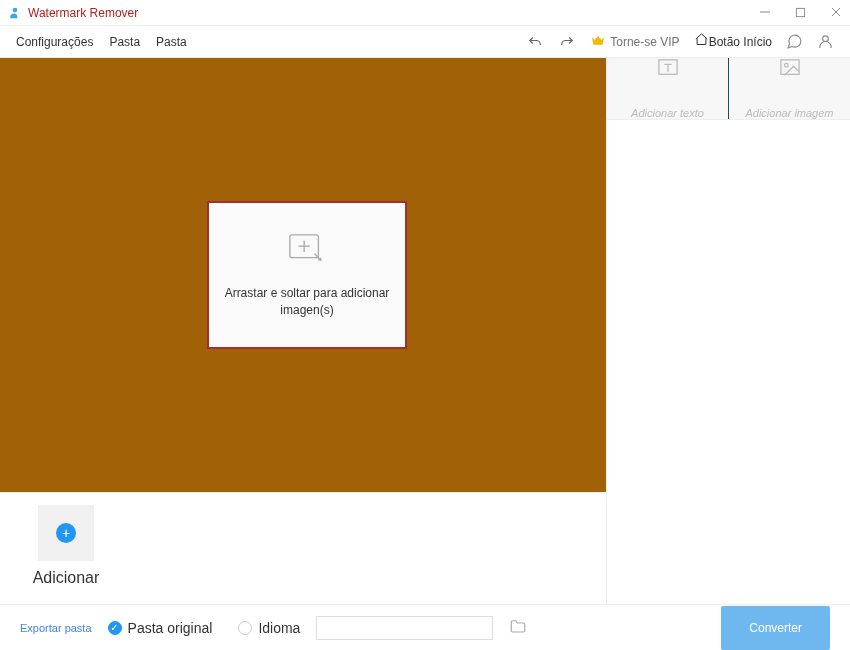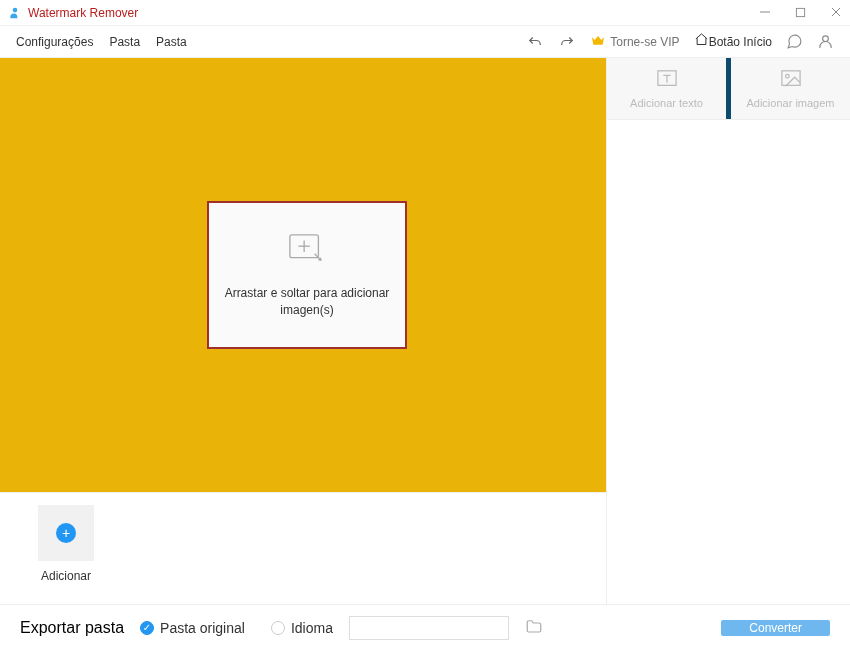--- a/index.html
+++ b/index.html
@@ -19,47 +19,47 @@
 .menubar-right { display: flex; align-items: center; gap: 14px; }
 .icon-btn { cursor: pointer; color: #666; display: flex; align-items: center; }
 .vip-link { display: flex; align-items: center; gap: 4px; cursor: pointer; }
 .vip-text { font-size: 12px; color: #737373; }
 .home-link { display: flex; align-items: center; cursor: pointer; }
 .home-text { font-size: 12px; color: #333; }
 
 .body-area { flex: 1; display: flex; min-height: 0; }
 
 .main-col { flex: 1; display: flex; flex-direction: column; background: #fafafa; }
-.canvas-area { flex: 1; display: flex; align-items: center; justify-content: center; background: #eab308; padding-left: 8px; }
+.canvas-area { flex: 1; display: flex; align-items: center; justify-content: center; background: #a16207; padding-left: 8px; }
 .drop-zone { width: 200px; height: 148px; border: 2px solid #a03030; display: flex; flex-direction: column; align-items: center; justify-content: center; gap: 12px; cursor: pointer; background: #fafafa; }
 .drop-icon { color: #999; }
 .drop-text { text-align: center; font-size: 12px; color: #333; line-height: 1.4; padding: 0 10px; }
 
 .thumb-strip { height: 112px; border-top: 1px solid #eee; background: #fff; display: flex; align-items: flex-start; padding: 12px 30px; }
 .thumb-add { width: 72px; display: flex; flex-direction: column; align-items: center; gap: 8px; cursor: pointer; }
 .thumb-plus { width: 56px; height: 56px; background: #f1f1f1; display: flex; align-items: center; justify-content: center; }
 .plus-circle { width: 20px; height: 20px; border-radius: 50%; background: #2196f3; color: #fff; display: flex; align-items: center; justify-content: center; font-size: 14px; line-height: 1; }
-.thumb-label { font-size: 12px; color: #333; text-align: center; }
+.thumb-label { font-size: 16px; color: #333; text-align: center; }
 
 .side-panel { width: 244px; border-left: 1px solid #eee; background: #fff; }
 .tabs { height: 62px; display: flex; border-bottom: 1px solid #eee; }
-.tab { flex: 1; display: flex; flex-direction: column; align-items: center; justify-content: center; gap: 6px; cursor: pointer; color: #bbb; font-size: 11px; background: #f7f7f7; }
-.tab + .tab { border-left: 5px solid #0c4a6e; }
+.tab { flex: 1; display: flex; flex-direction: column; align-items: center; justify-content: space-between; gap: 6px; cursor: pointer; color: #bbb; font-size: 11px; background: #f7f7f7; font-style: italic; }
+.tab + .tab { border-left: 1px solid #0c4a6e; }
 
 .footer { height: 46px; border-top: 1px solid #eee; display: flex; align-items: center; padding: 0 20px; gap: 16px; background: #fff; }
-.footer-label { font-size: 16px; color: #000000; }
+.footer-label { font-size: 11px; color: #3b82f6; }
 .radio-group { display: flex; align-items: center; gap: 26px; }
 .radio { display: flex; align-items: center; gap: 6px; cursor: pointer; }
 .radio-mark { width: 14px; height: 14px; border-radius: 50%; border: 1px solid #ccc; display: flex; align-items: center; justify-content: center; }
 .radio-mark.checked { background: #2196f3; border-color: #2196f3; color: #fff; font-size: 10px; }
 .radio-label { font-size: 14px; color: #333; }
 .path-input { flex: 1; height: 24px; border: 1px solid #ddd; background: #fff; padding: 0 6px; font-size: 12px; min-width: 100px; max-width: 310px; }
 .folder-btn { cursor: pointer; color: #999; }
 .footer-spacer { flex: 1; }
-.convert-btn { background: #6fb8ef; color: #fff; border: none; height: 16px; padding: 0 28px; font-size: 12px; cursor: pointer; border-radius: 2px; }
+.convert-btn { background: #6fb8ef; color: #fff; border: none; height: 44px; padding: 0 28px; font-size: 12px; cursor: pointer; border-radius: 2px; }
 </style>
 </head>
 <body>
 
 <div class="titlebar">
   <div class="titlebar-left">
     <span class="app-logo">
       <svg width="14" height="14" viewBox="0 0 24 24">
           <circle cx="12" cy="7" r="4" fill="#3ba7e8"></circle>
           <path d="M4 21v-2a6 6 0 0 1 12 0v2" fill="#3ba7e8"></path>

